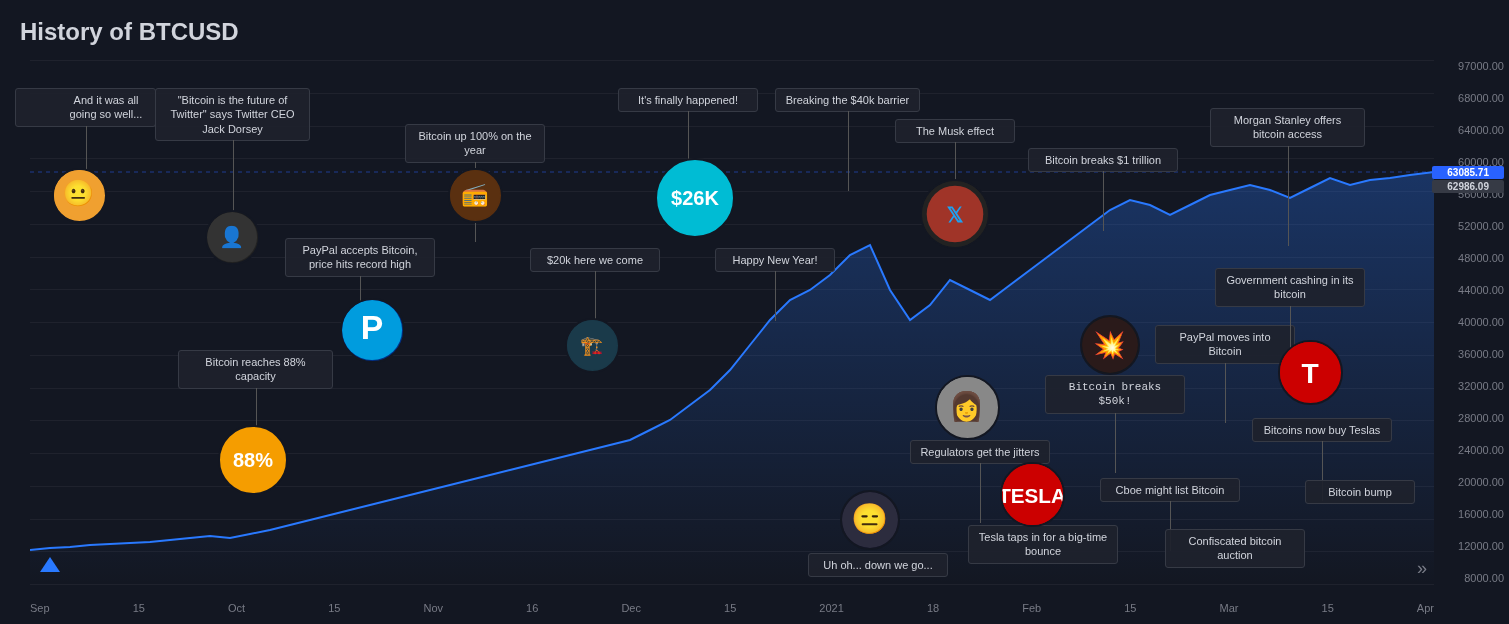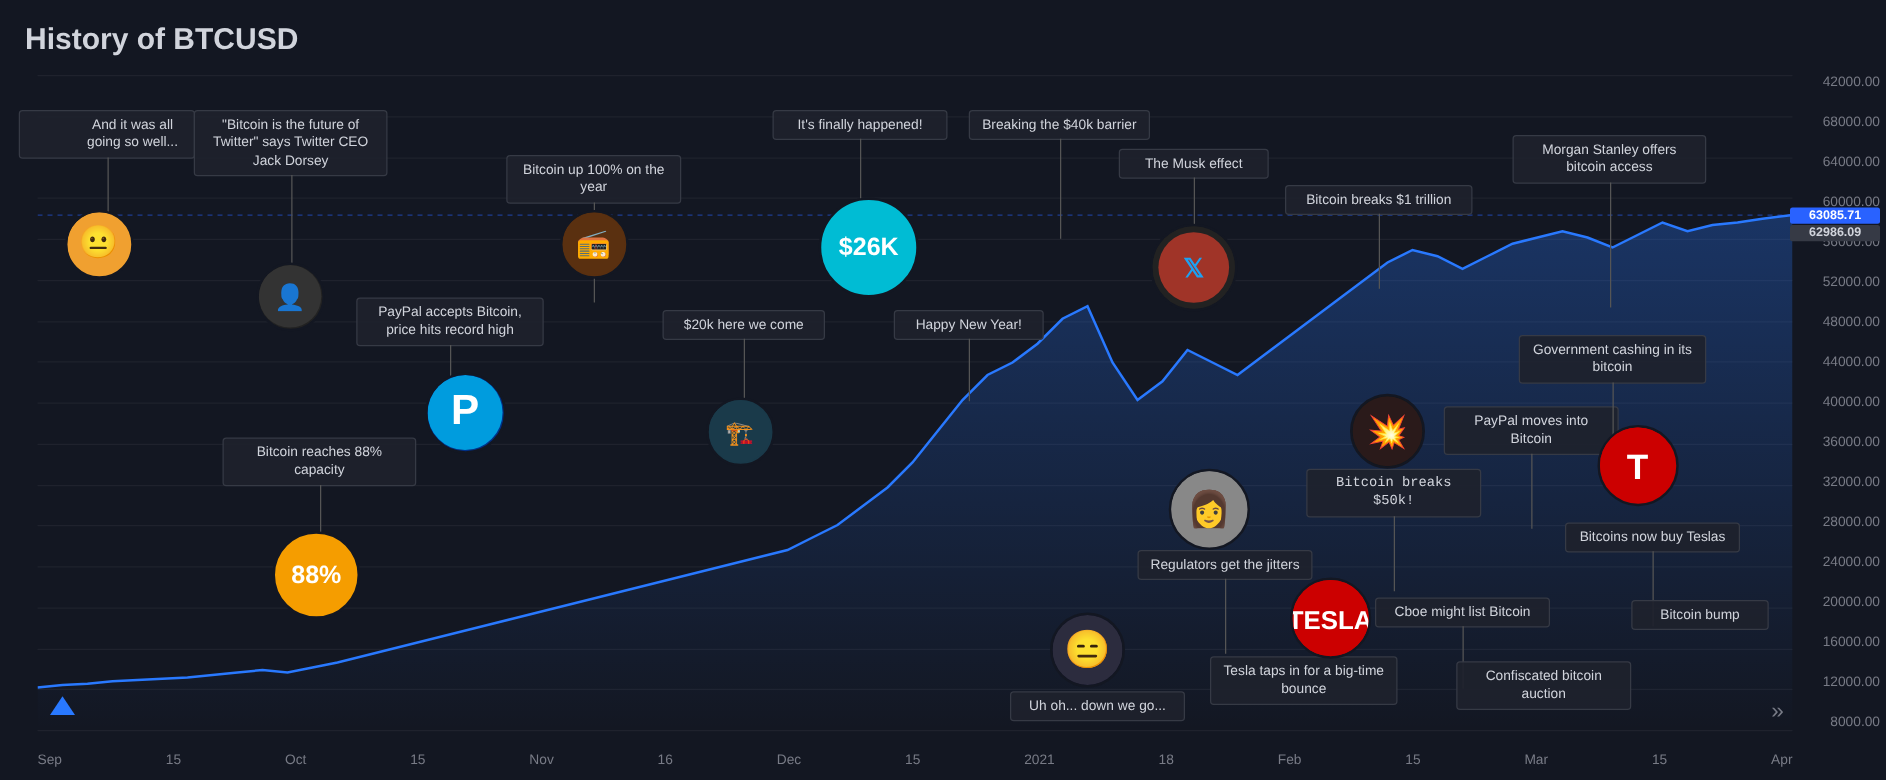--- a/index.html
+++ b/index.html
@@ -130,21 +130,21 @@
     <div class="grid-line" style="top:62.5%"></div>
     <div class="grid-line" style="top:68.75%"></div>
     <div class="grid-line" style="top:75%"></div>
     <div class="grid-line" style="top:81.25%"></div>
     <div class="grid-line" style="top:87.5%"></div>
     <div class="grid-line" style="top:93.75%"></div>
     <div class="grid-line" style="top:100%"></div>
   </div>
 
   <div class="y-axis">
-    <span>42000.00</span>
+    <span>97000.00</span>
     <span>68000.00</span>
     <span>64000.00</span>
     <span>60000.00</span>
     <span>56000.00</span>
     <span>52000.00</span>
     <span>48000.00</span>
     <span>44000.00</span>
     <span>40000.00</span>
     <span>36000.00</span>
     <span>32000.00</span>
@@ -453,21 +453,21 @@
     <svg viewBox="0 0 60 60" width="60" height="60">
         <circle cx="30" cy="30" r="30" fill="#2c2c3e"></circle>
         <text x="30" y="40" text-anchor="middle" font-size="32">😑</text>
       </svg>
   </div>
 
   <div class="annotation" style="left:968px;top:525px;width:150px;">
     <span>Tesla taps in for a big-time bounce</span>
   </div>
 
-  <div class="circle-icon" style="width:65px;height:65px;left:1000px;top:462px;background:#cc0000;overflow:hidden;margin-left:32px;">
+  <div class="circle-icon" style="width:65px;height:65px;left:1000px;top:462px;background:#cc0000;overflow:hidden;">
     <svg viewBox="0 0 65 65" width="65" height="65">
       <rect width="65" height="65" rx="5" fill="#cc0000"></rect>
       <text x="32" y="42" text-anchor="middle" font-size="22" fill="#fff" font-weight="bold">TESLA</text>
     </svg>
   </div>
 
   <div class="annotation" style="left:1045px;top:375px;width:140px;font-family:Liberation Mono, monospace;">
     <span>Bitcoin breaks $50k!</span>
     <div style="position:absolute;bottom:-60px;left:50%;width:1px;height:60px;background:#555;"></div>
   </div>

